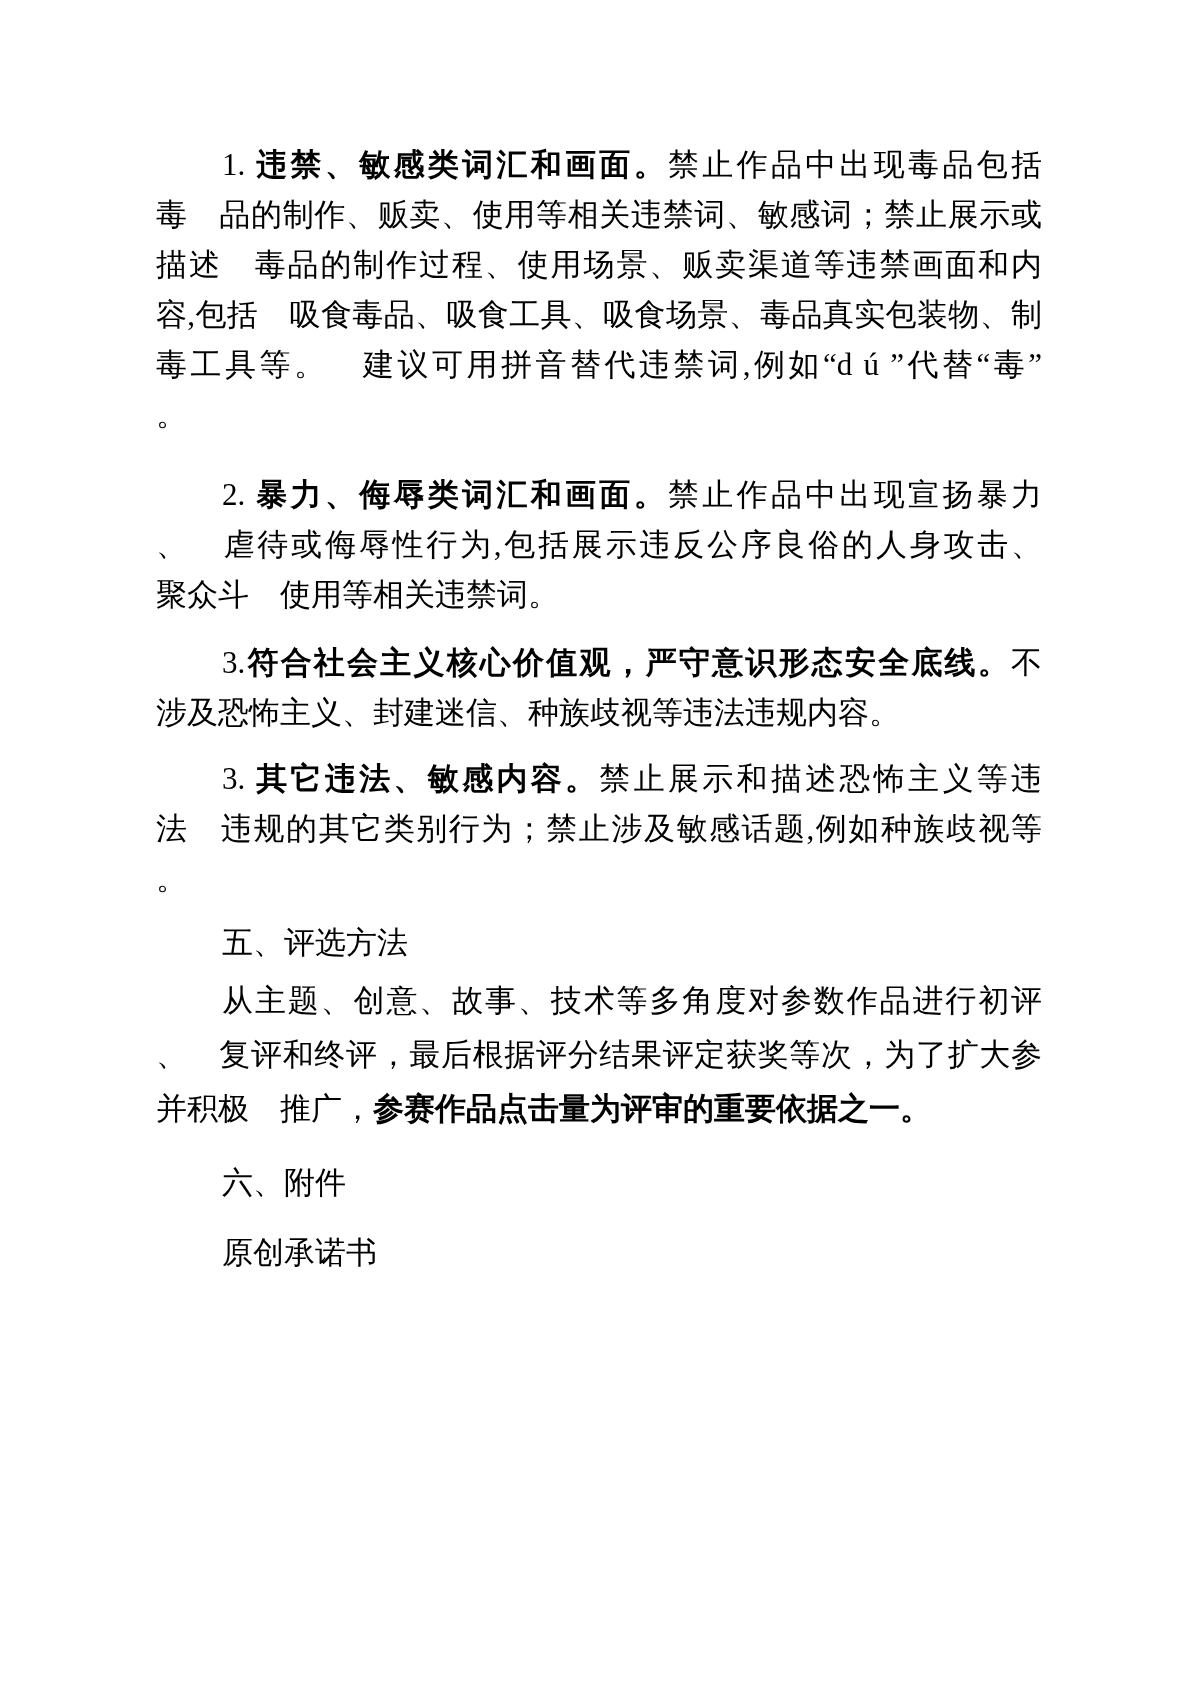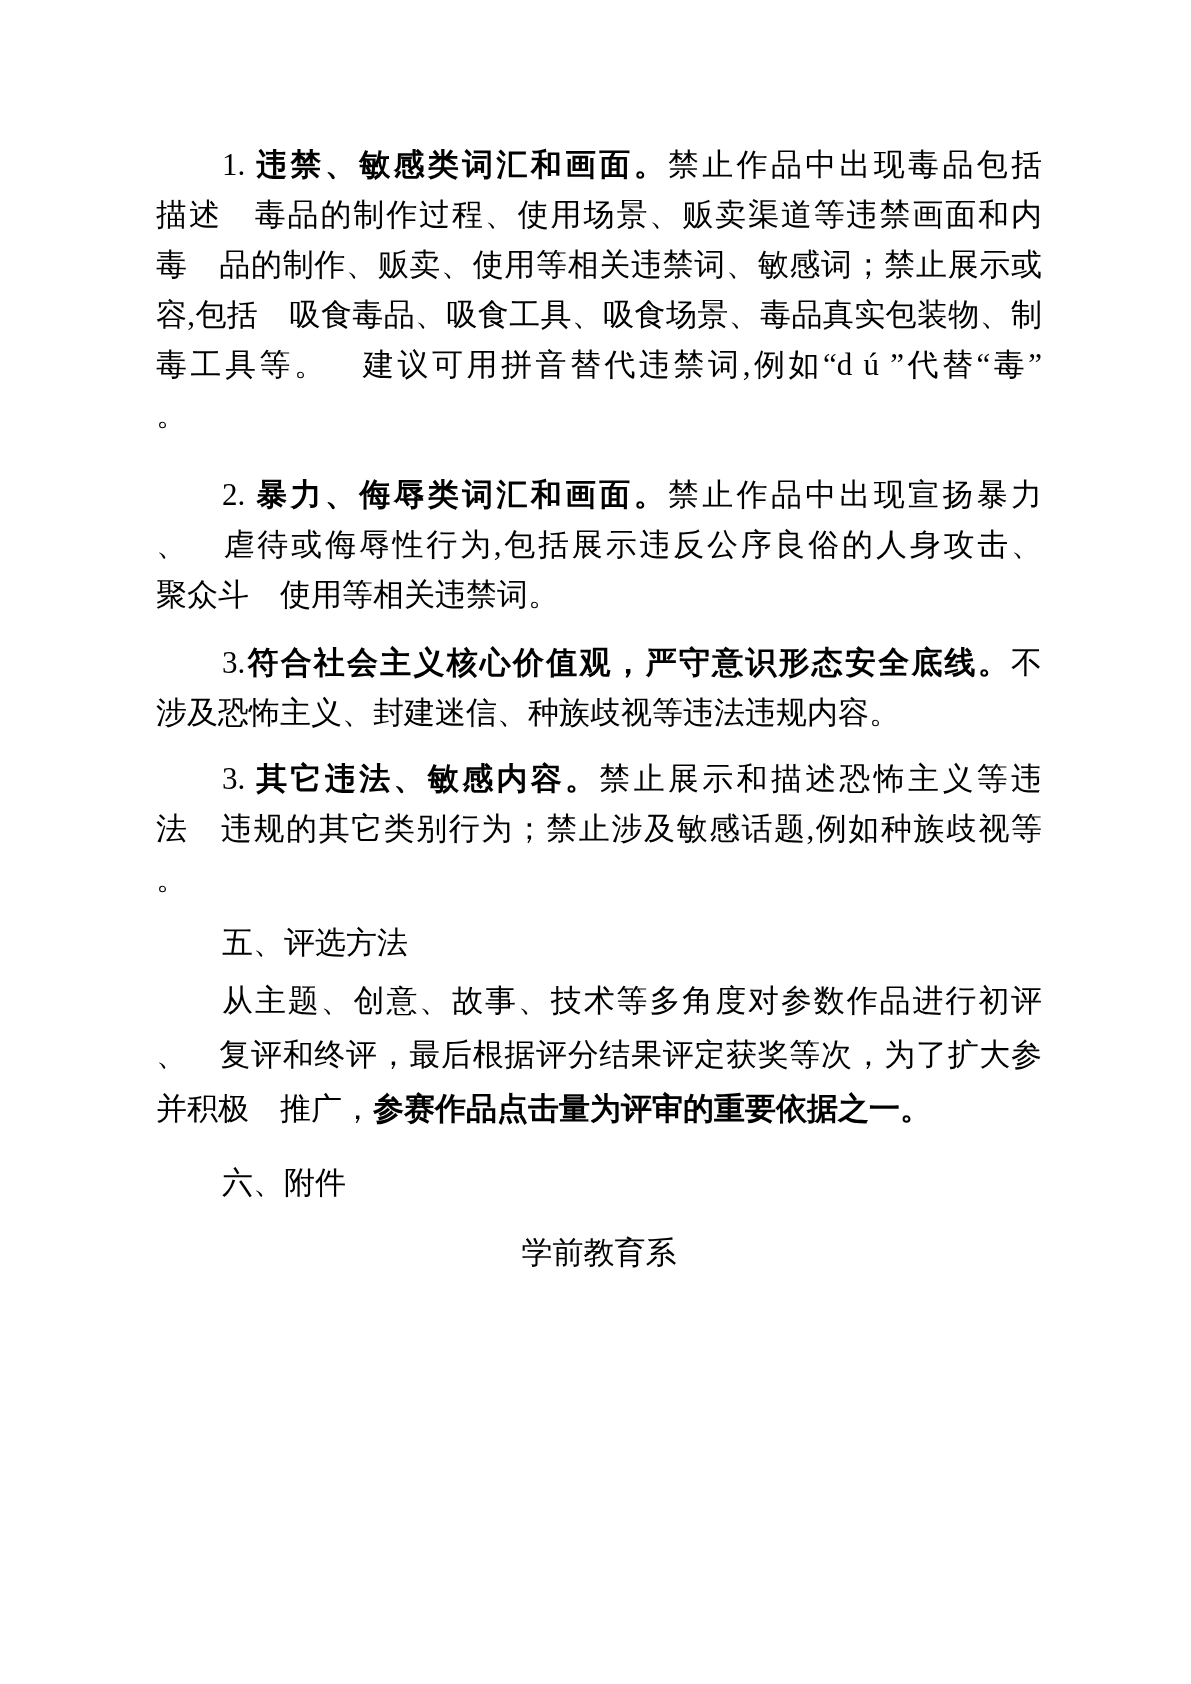--- a/index.html
+++ b/index.html
@@ -41,22 +41,22 @@
   .seg { font-weight: normal; }
   .seg.bold { font-weight: bold; }
 </style>
 </head>
 <body>
 
 <div class="page">
   <div class="content" id="doc-body">
       <div class="block" style="margin-bottom: 30px; line-height: 50px;">
         <div class="line justify indent"><span class="seg">1. </span><span class="seg bold">违禁、敏感类词汇和画面。</span><span class="seg">禁止作品中出现毒品包括</span></div>
+        <div class="line justify"><span class="seg">毒　品的制作、贩卖、使用等相关违禁词、敏感词；禁止展示或</span></div>
         <div class="line justify"><span class="seg">描述　毒品的制作过程、使用场景、贩卖渠道等违禁画面和内</span></div>
-        <div class="line justify"><span class="seg">毒　品的制作、贩卖、使用等相关违禁词、敏感词；禁止展示或</span></div>
         <div class="line justify"><span class="seg">容,包括　吸食毒品、吸食工具、吸食场景、毒品真实包装物、制</span></div>
         <div class="line justify"><span class="seg">毒工具等。　建议可用拼音替代违禁词,例如“d ú ”代替“毒”</span></div>
         <div class="line left"><span class="seg">。</span></div>
       </div>
       <div class="block" style="margin-bottom: 18px; line-height: 50px; margin-top: 19px;">
         <div class="line justify indent"><span class="seg">2. </span><span class="seg bold">暴力、侮辱类词汇和画面。</span><span class="seg">禁止作品中出现宣扬暴力</span></div>
         <div class="line justify"><span class="seg">、　虐待或侮辱性行为,包括展示违反公序良俗的人身攻击、</span></div>
         <div class="line left"><span class="seg">聚众斗　使用等相关违禁词。</span></div>
       </div>
       <div class="block" style="margin-bottom: 16px; line-height: 50px;">
@@ -72,20 +72,23 @@
         <div class="line left indent"><span class="seg">五、评选方法</span></div>
       </div>
       <div class="block" style="margin-bottom: 22px; line-height: 54px;">
         <div class="line justify indent"><span class="seg">从主题、创意、故事、技术等多角度对参数作品进行初评</span></div>
         <div class="line justify"><span class="seg">、　复评和终评，最后根据评分结果评定获奖等次，为了扩大参</span></div>
         <div class="line left"><span class="seg">并积极　推广，</span><span class="seg bold">参赛作品点击量为评审的重要依据之一。</span></div>
       </div>
       <div class="block" style="margin-bottom: 20px; line-height: 50px;">
         <div class="line left indent"><span class="seg">六、附件</span></div>
       </div>
+      <div class="block" style="margin-bottom: 25px; line-height: 50px;">
+        <div class="line left indent"><span class="seg">原创承诺书</span></div>
+      </div>
       <div class="block" style="margin-bottom: 28px; line-height: 50px;">
         <div class="line right"><span class="seg">学前教育系</span></div>
       </div>
       <div class="block" style="margin-bottom: 80px; line-height: 50px;">
         <div class="line right"><span class="seg">2025年6月4日</span></div>
       </div>
       <div class="block" style="margin-bottom: 0px; line-height: 50px;">
         <div class="line left sans"><span class="seg">附件 1</span></div>
       </div>
     </div>

